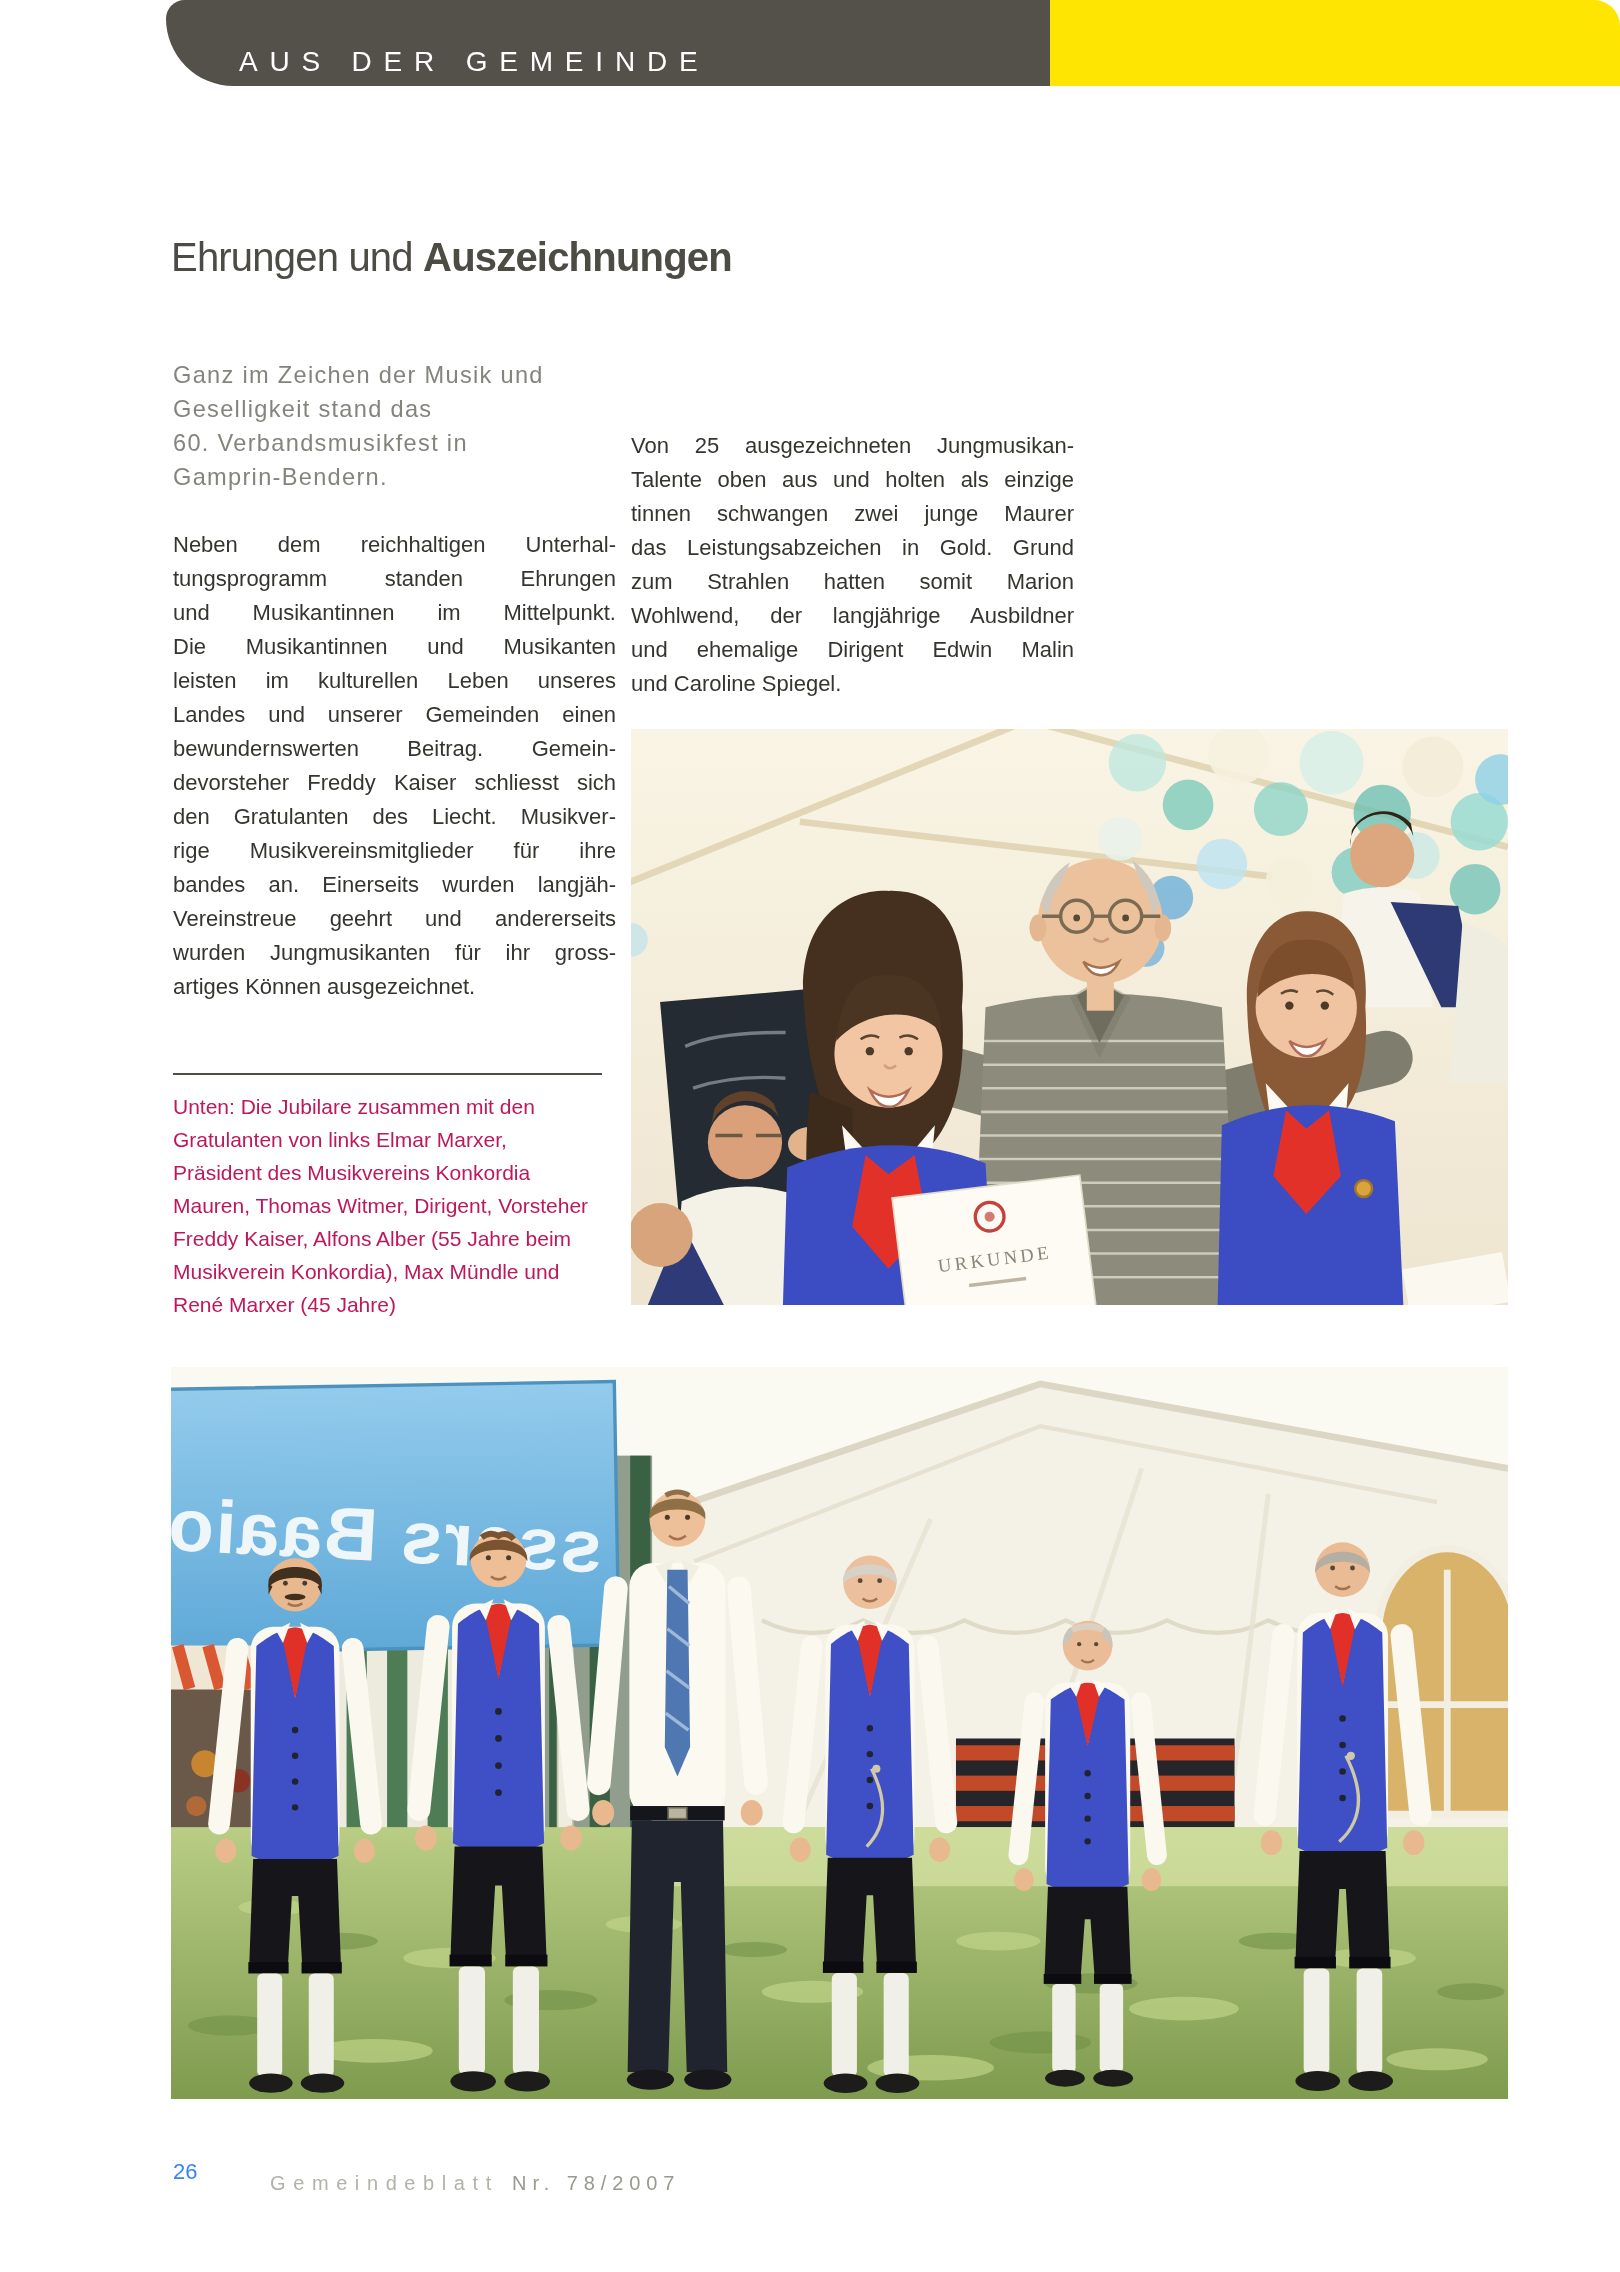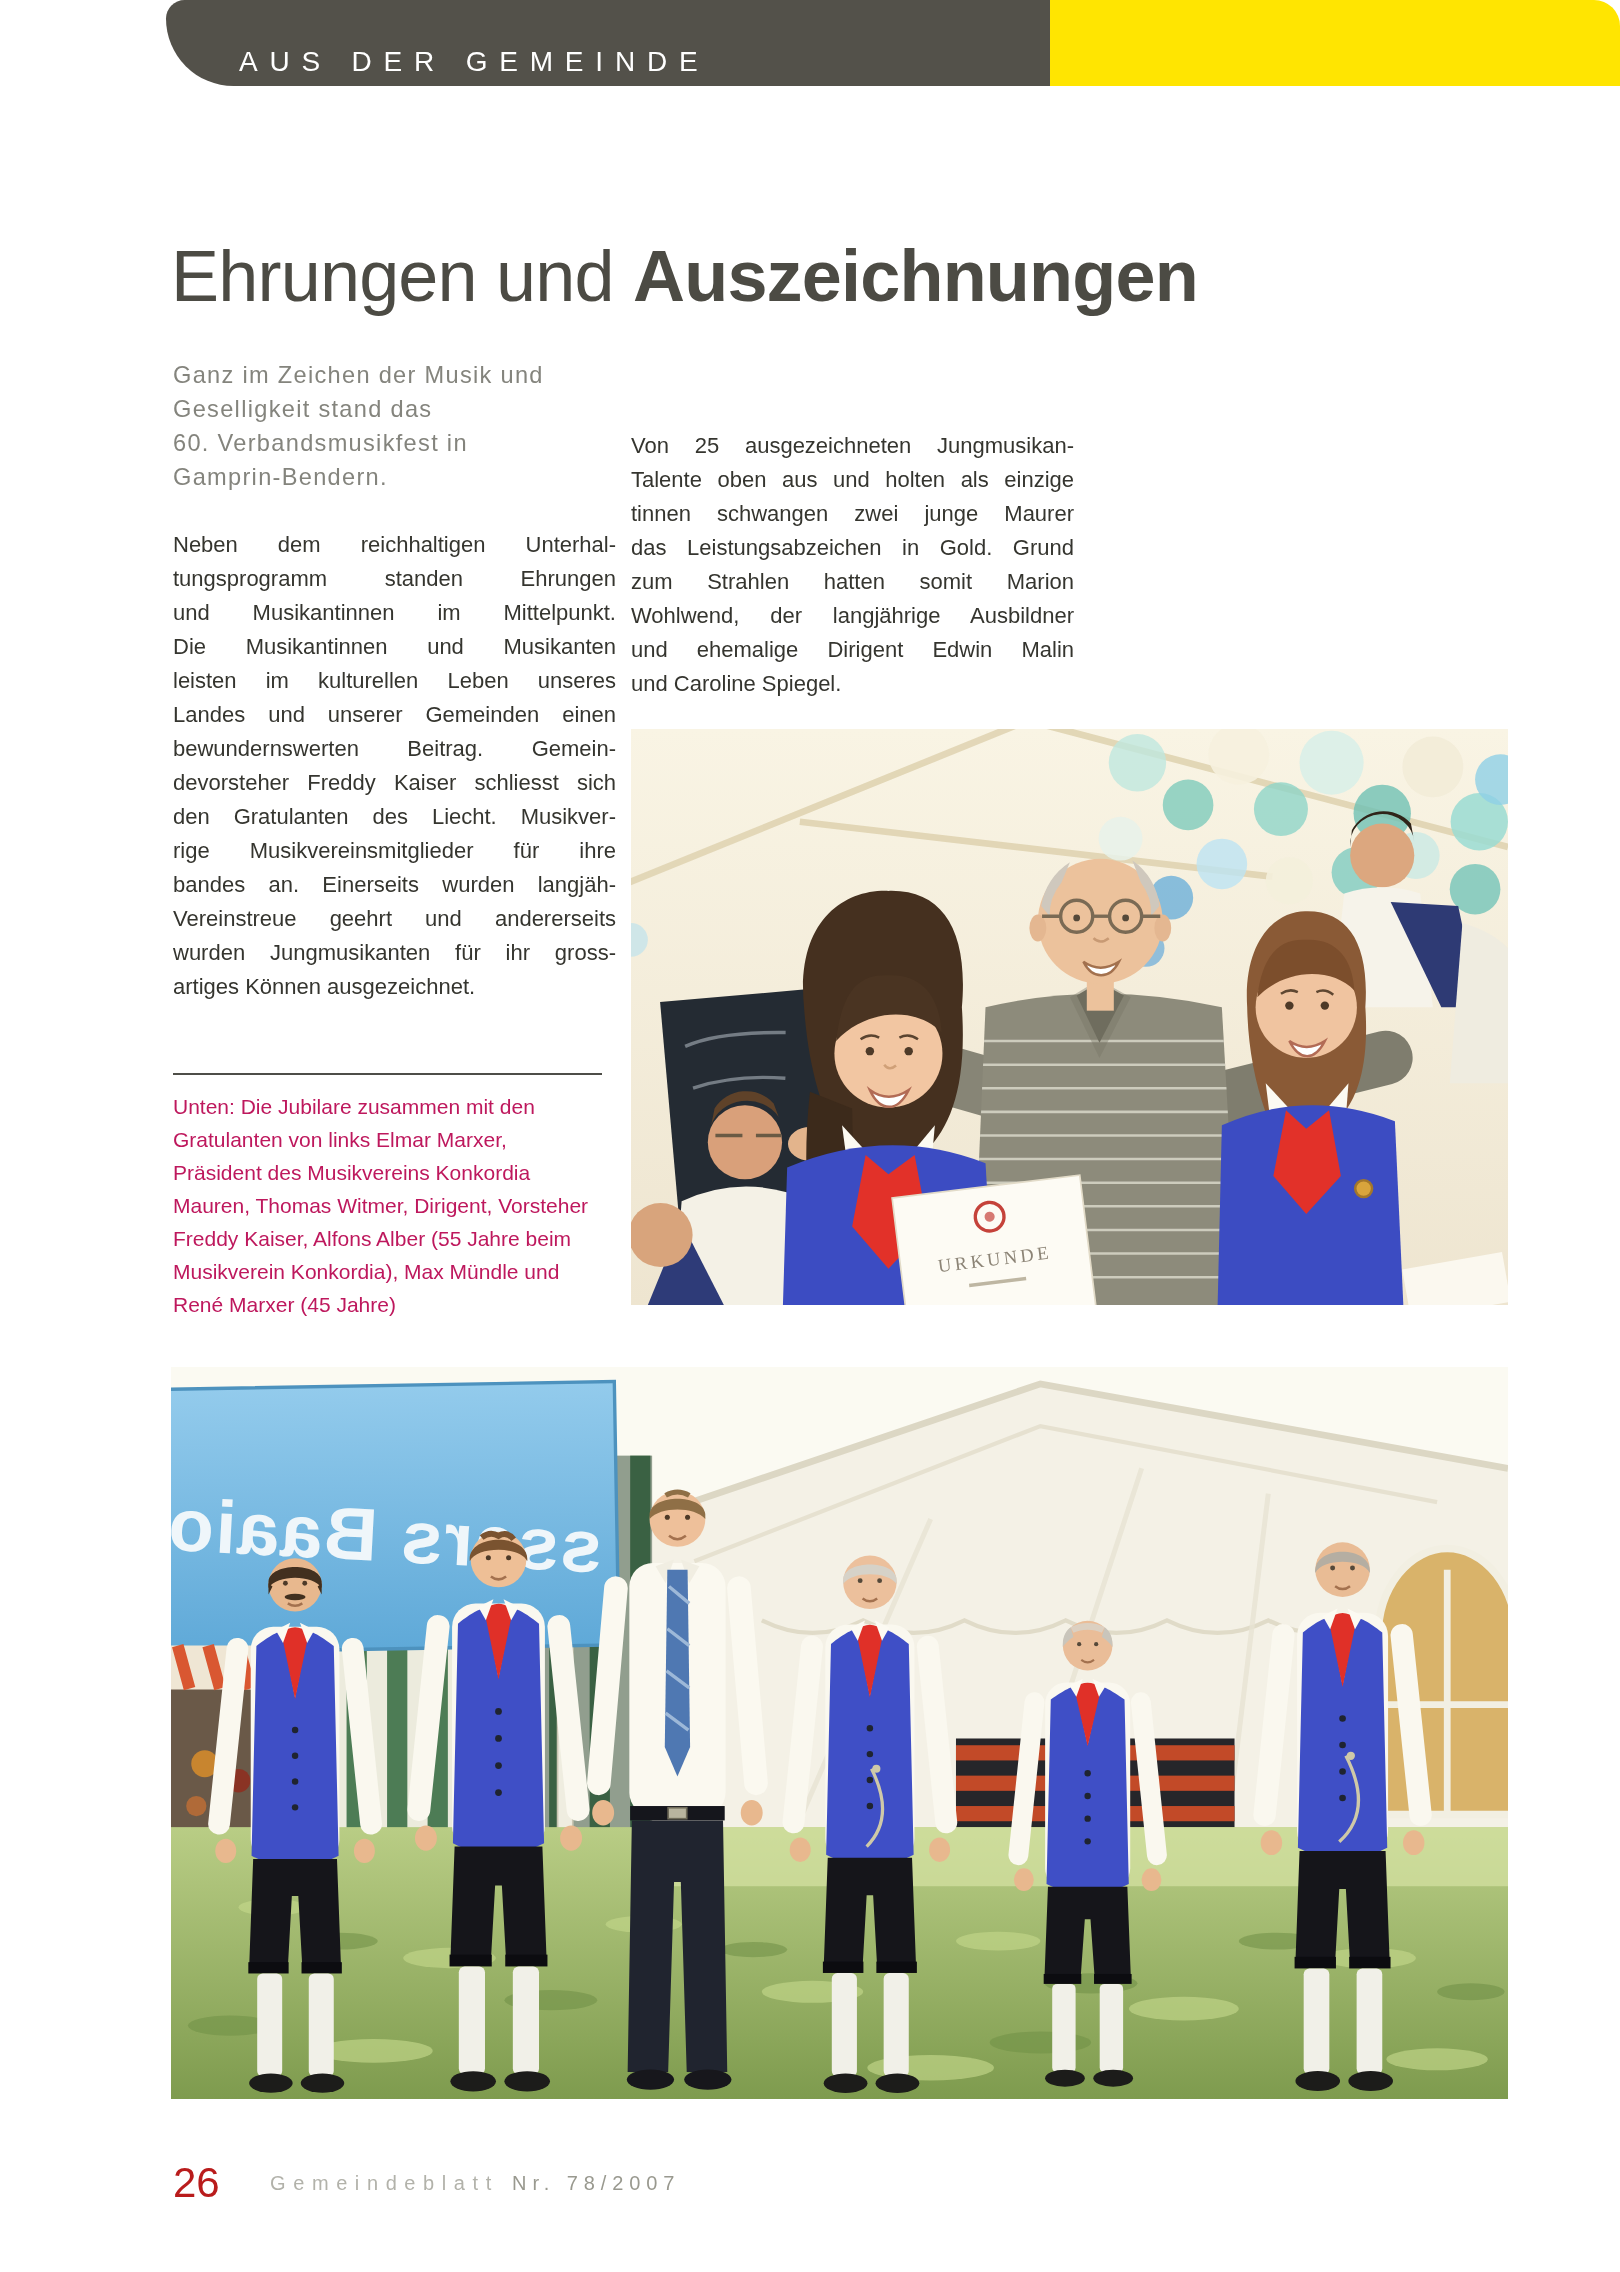--- a/index.html
+++ b/index.html
@@ -7,21 +7,21 @@
         font-family:"Liberation Sans","DejaVu Sans",sans-serif;border-radius:26px;}
 
   
   .banner-gray{position:absolute;left:166px;top:0;width:884px;height:86px;background:#53514a;
                border-radius:22px 0 0 80px;}
   .banner-yellow{position:absolute;left:1050px;top:0;width:570px;height:86px;background:#ffe501;}
   .banner-label{position:absolute;left:239px;top:46px;font-size:28px;letter-spacing:11.8px;
                 color:#ffffff;white-space:nowrap;}
 
   
-  .title{position:absolute;left:171px;top:235px;font-size:72px;color:#4c4b44;white-space:nowrap;letter-spacing:-0.8px;}
+  .title{position:absolute;left:171px;top:235px;font-size:40px;color:#4c4b44;white-space:nowrap;letter-spacing:-0.8px;}
   .title .light{font-weight:400;}
   .title .bold{font-weight:700;}
 
   
   .intro{position:absolute;left:173px;top:358px;width:443px;font-size:23.6px;line-height:34px;
          letter-spacing:1.3px;color:#84847d;}
   .article{position:absolute;left:173px;top:528px;width:443px;font-size:22px;line-height:34px;color:#35352f;}
   .jlines .line{text-align:justify;text-align-last:justify;white-space:nowrap;}
   .jlines .line:last-child{text-align-last:left;}
   .rule{position:absolute;left:173px;top:1073px;width:429px;height:1.7px;background:#4e4e48;}
@@ -30,21 +30,21 @@
   .right-heading{position:absolute;left:631px;top:361px;width:443px;font-size:23.6px;line-height:34px;
                  font-weight:700;color:#2c2c27;}
   .right-body{position:absolute;left:631px;top:429px;width:443px;font-size:22px;line-height:34px;color:#35352f;}
 
   
   .photo-top{position:absolute;left:631px;top:729px;width:877px;height:576px;}
   .photo-bottom{position:absolute;left:171px;top:1367px;width:1337px;height:732px;}
   .photo-top svg,.photo-bottom svg{display:block;width:100%;height:100%;}
 
   
-  .page-number{position:absolute;left:173px;top:2159px;font-size:42px;color:#b91c1c;}
+  .page-number{position:absolute;left:173px;top:2159px;font-size:22px;color:#3b82f6;}
   .journal-line{position:absolute;left:270px;top:2172px;font-size:20px;letter-spacing:7.6px;color:#b2b2aa;white-space:nowrap;}
   .journal-line .issue{font-weight:400;color:#99998f;letter-spacing:5.9px;}
 </style>
 </head>
 <body>
 
 <div class="page">
 
   <div class="banner-gray"></div>
   <div class="banner-yellow"></div>

